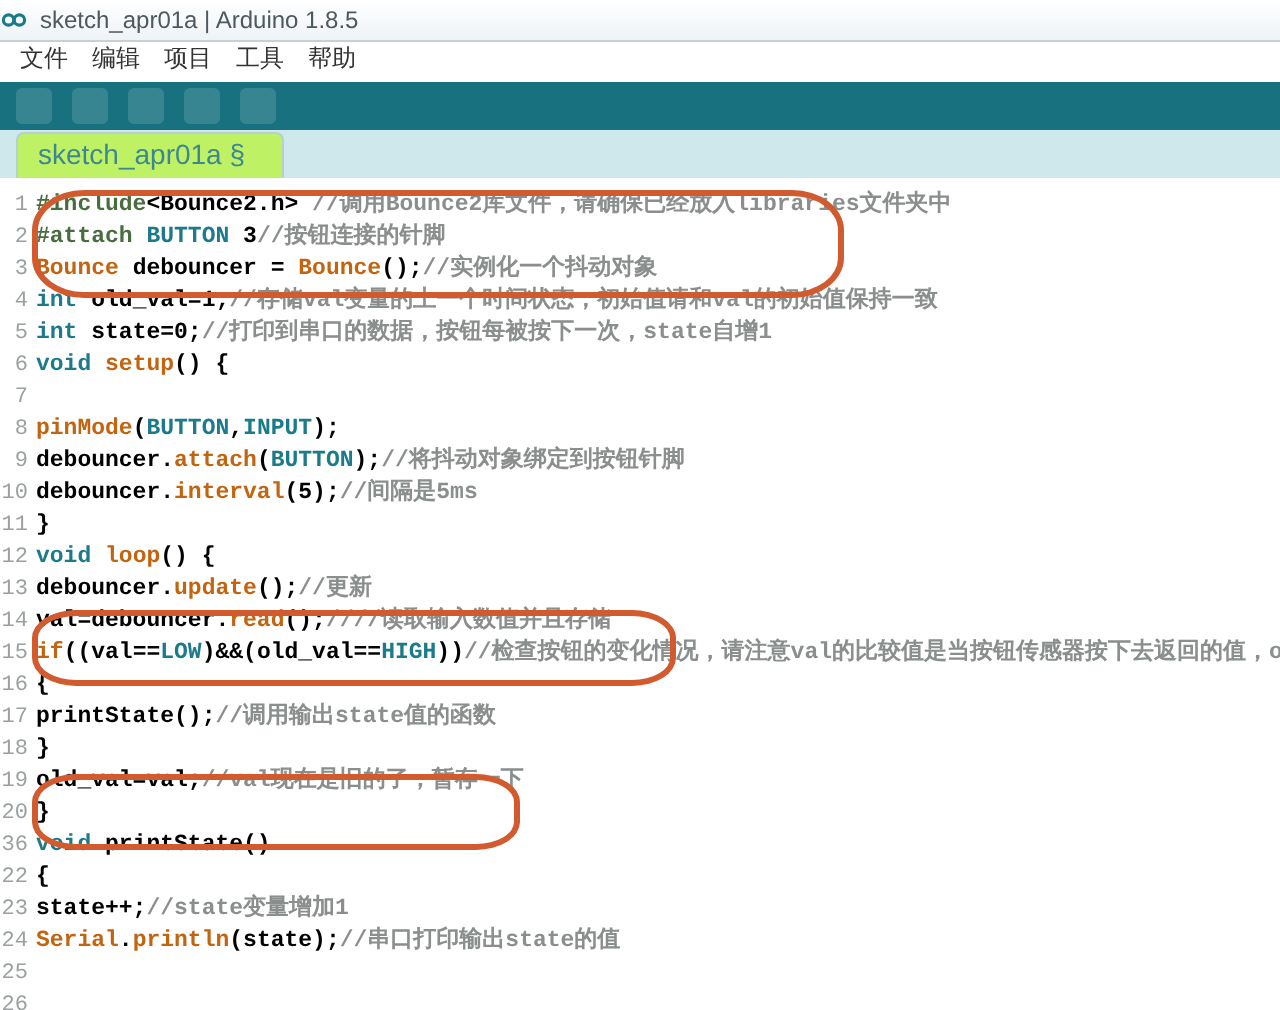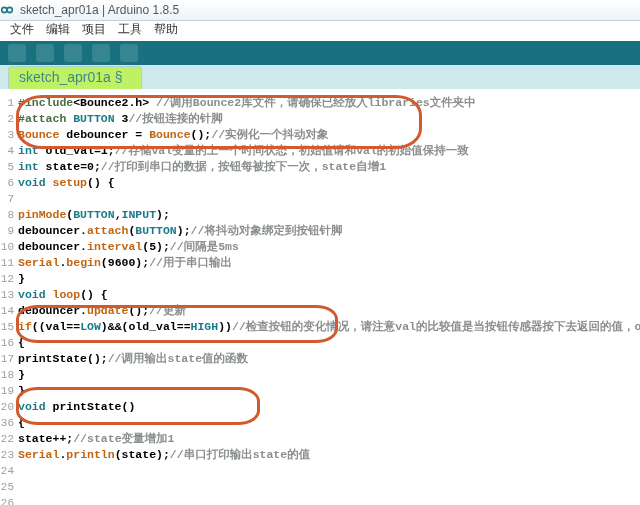--- a/index.html
+++ b/index.html
@@ -94,28 +94,29 @@
       <div class="line"><span class="kw-inc">#include</span>&lt;Bounce2.h&gt; <span class="cmt">//调用Bounce2库文件，请确保已经放入libraries文件夹中</span></div>
       <div class="line"><span class="kw-def">#attach</span> <span class="mac">BUTTON</span> 3<span class="cmt">//按钮连接的针脚</span></div>
       <div class="line"><span class="cls">Bounce</span> debouncer = <span class="cls">Bounce</span>();<span class="cmt">//实例化一个抖动对象</span></div>
       <div class="line"><span class="kw-type">int</span> old_val=1;<span class="cmt">//存储val变量的上一个时间状态，初始值请和val的初始值保持一致</span></div>
       <div class="line"><span class="kw-type">int</span> state=0;<span class="cmt">//打印到串口的数据，按钮每被按下一次，state自增1</span></div>
       <div class="line"><span class="kw-void">void</span> <span class="fn">setup</span>() {</div>
       <div class="line"></div>
       <div class="line"><span class="fn">pinMode</span>(<span class="mac">BUTTON</span>,<span class="mac">INPUT</span>);</div>
       <div class="line">debouncer.<span class="fn">attach</span>(<span class="mac">BUTTON</span>);<span class="cmt">//将抖动对象绑定到按钮针脚</span></div>
       <div class="line">debouncer.<span class="fn">interval</span>(5);<span class="cmt">//间隔是5ms</span></div>
-      <div class="line"><span class="cls">Serial</span>.<span class="fn">begin</span>(9600);<span class="cmt">//用于串口输出</span></div>
       <div class="line">}</div>
       <div class="line"><span class="kw-void">void</span> <span class="fn">loop</span>() {</div>
       <div class="line">debouncer.<span class="fn">update</span>();<span class="cmt">//更新</span></div>
+      <div class="line">val=debouncer.<span class="fn">read</span>();<span class="cmt">////读取输入数值并且存储</span></div>
       <div class="line"><span class="fn">if</span>((val==<span class="mac">LOW</span>)&amp;&amp;(old_val==<span class="mac">HIGH</span>))<span class="cmt">//检查按钮的变化情况，请注意val的比较值是当按钮传感器按下去返回的值，old_val和val相反即可。</span></div>
       <div class="line">{</div>
       <div class="line">printState();<span class="cmt">//调用输出state值的函数</span></div>
       <div class="line">}</div>
+      <div class="line">old_val=val;<span class="cmt">//val现在是旧的了，暂存一下</span></div>
       <div class="line">}</div>
       <div class="line"><span class="kw-void">void</span> printState()</div>
       <div class="line">{</div>
       <div class="line">state++;<span class="cmt">//state变量增加1</span></div>
       <div class="line"><span class="cls">Serial</span>.<span class="fn">println</span>(state);<span class="cmt">//串口打印输出state的值</span></div>
     </div>
   <div class="highlight1 h-a"></div>
   <div class="highlight1 h-b"></div>
   <div class="highlight1 h-c"></div>
 </div>

